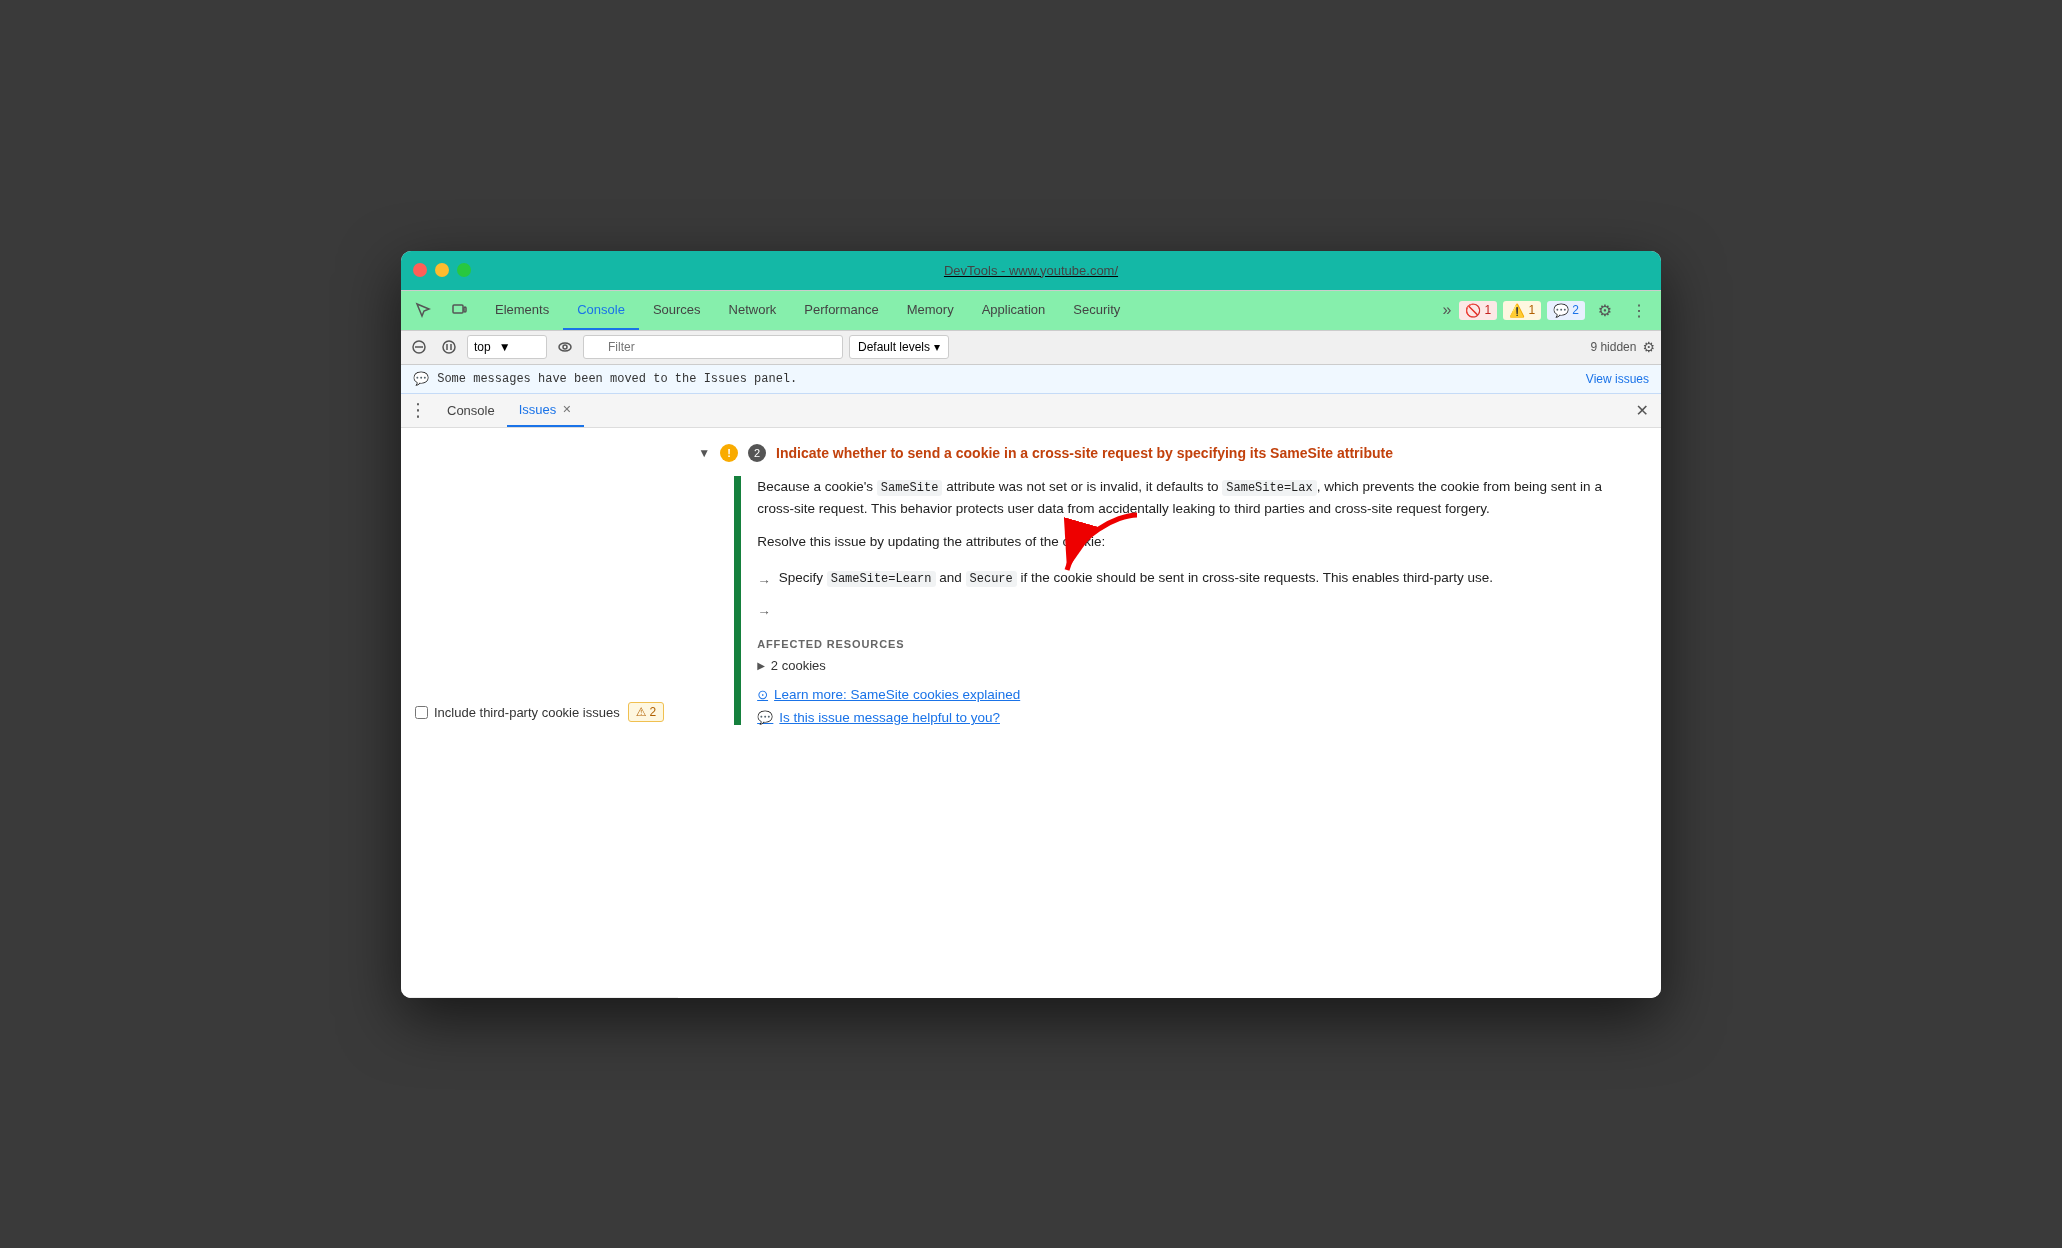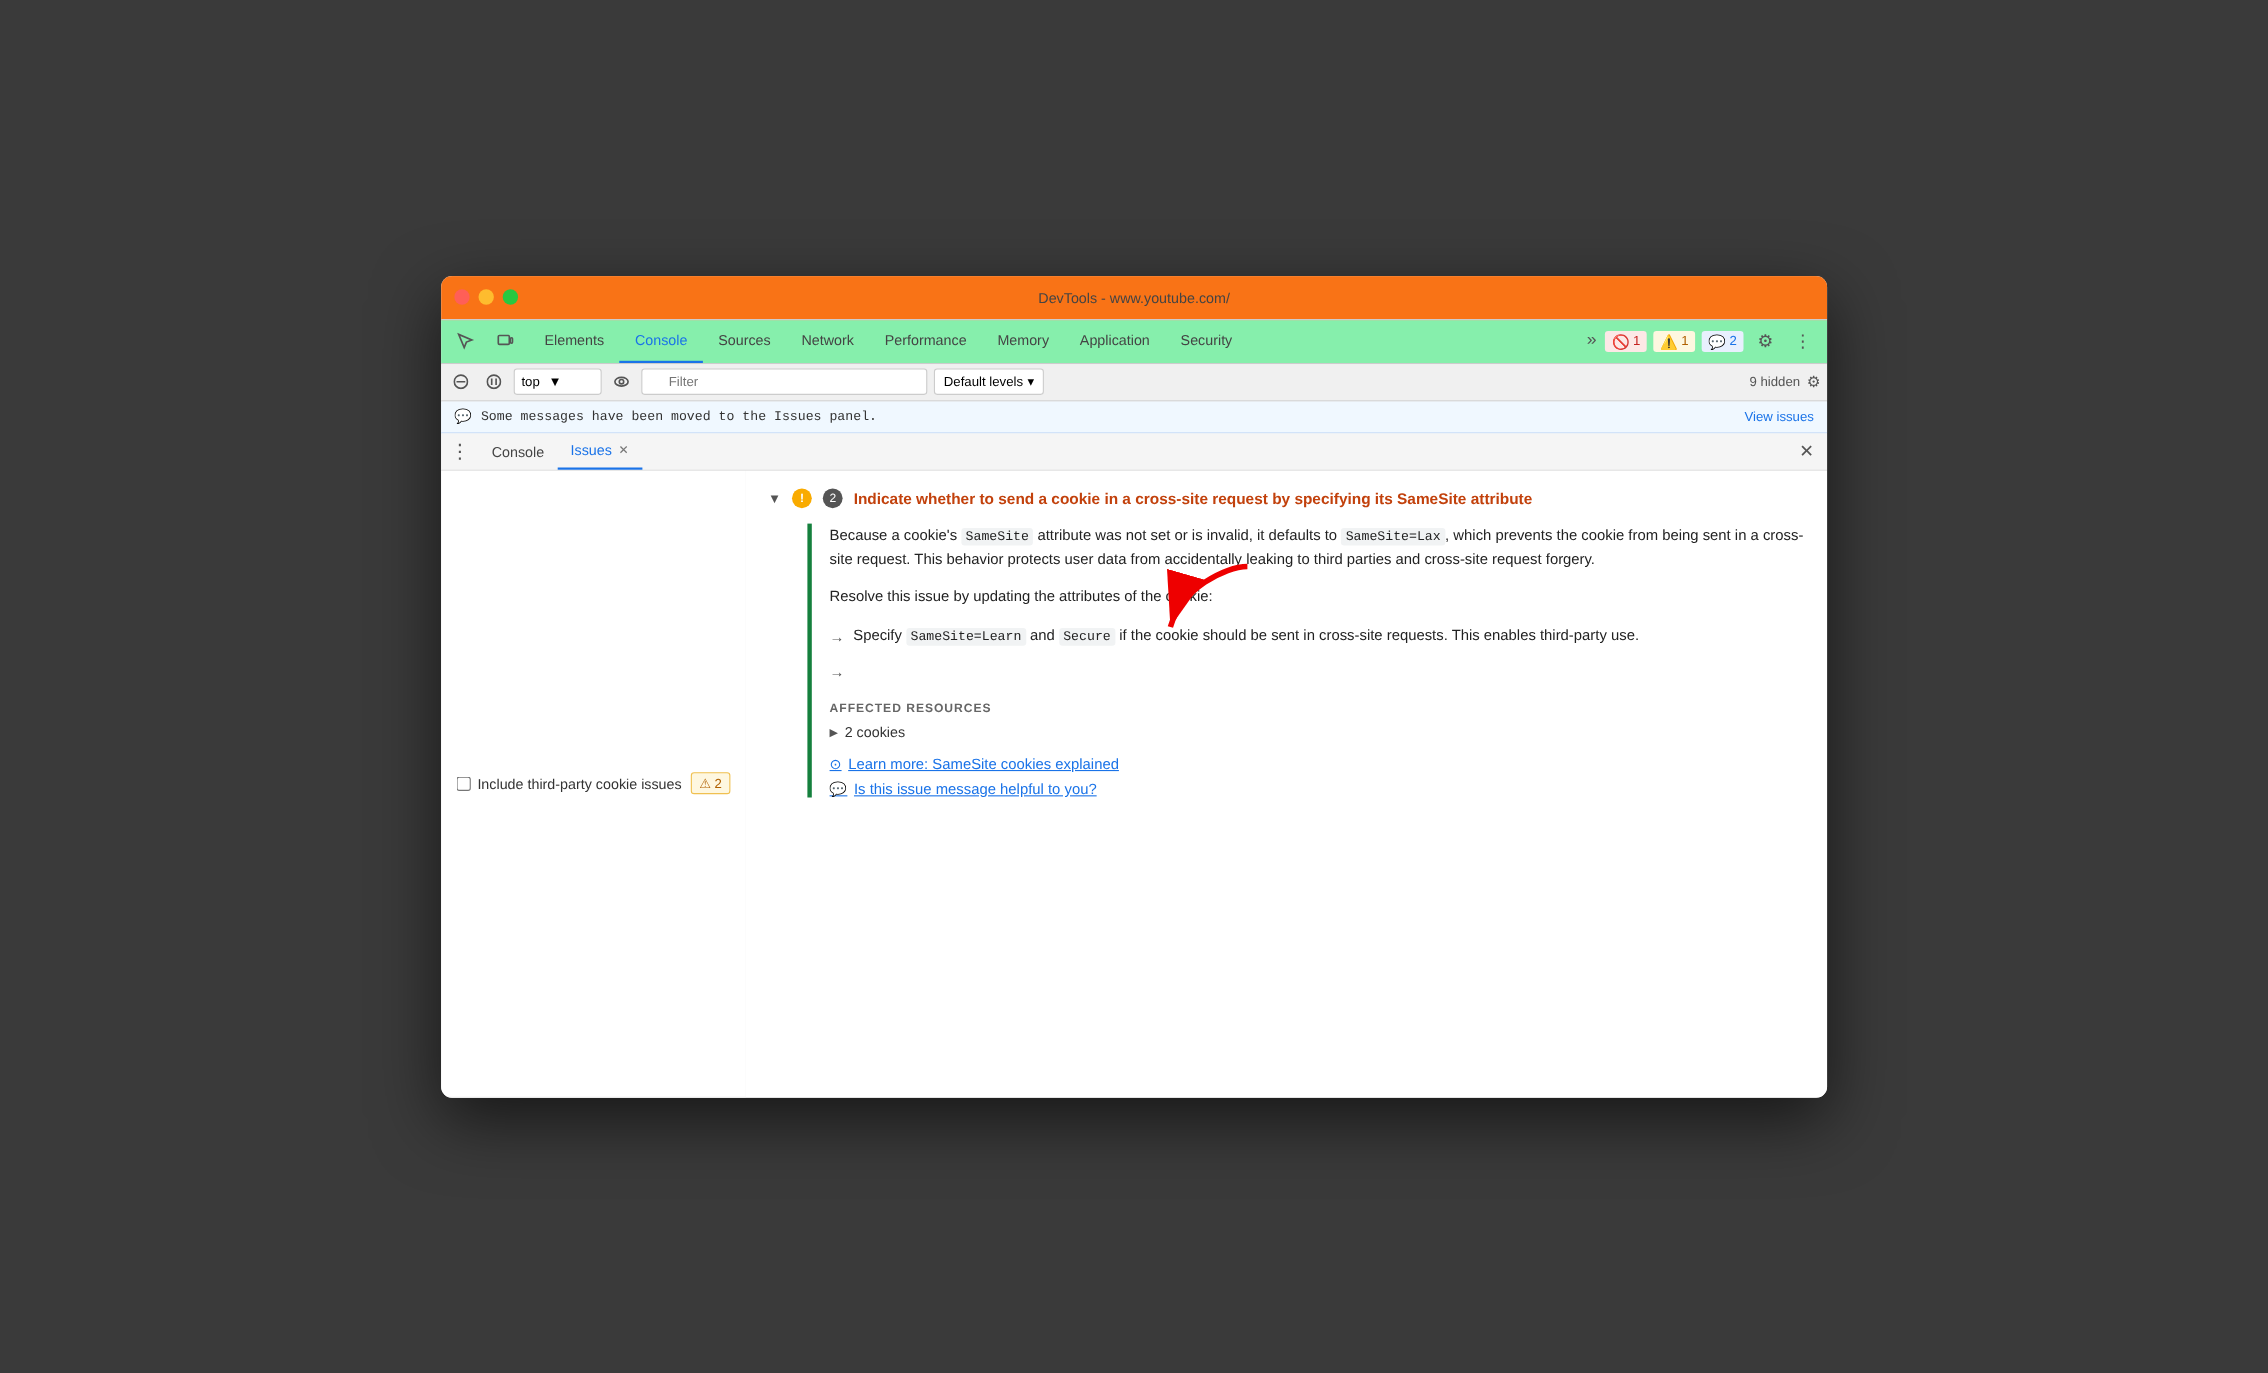--- a/index.html
+++ b/index.html
@@ -16,27 +16,28 @@
     .window {
       width: 1260px;
       background: #f0f0f0;
       border-radius: 10px;
       box-shadow: 0 20px 60px rgba(0,0,0,0.6);
       overflow: hidden;
     }
 
     
     .titlebar {
-      background: #f97316;
+      background: #14b8a6;
       height: 40px;
       display: flex;
       align-items: center;
       justify-content: center;
       position: relative;
       border-bottom: 1px solid #ccc;
+      text-decoration: underline;
     }
 
     .titlebar-buttons {
       position: absolute;
       left: 12px;
       display: flex;
       gap: 8px;
     }
 
     .titlebar-btn {
@@ -417,21 +418,21 @@
     }
 
     .issue-title {
       font-size: 14px;
       font-weight: 700;
       color: #c2410c;
     }
 
     .issue-body {
       margin-left: 36px;
-      border-left: 4px solid #15803d;
+      border-left: 7px solid #15803d;
       padding-left: 16px;
     }
 
     .issue-body p {
       font-size: 13.5px;
       line-height: 1.6;
       color: #222;
       margin-bottom: 12px;
     }
 

